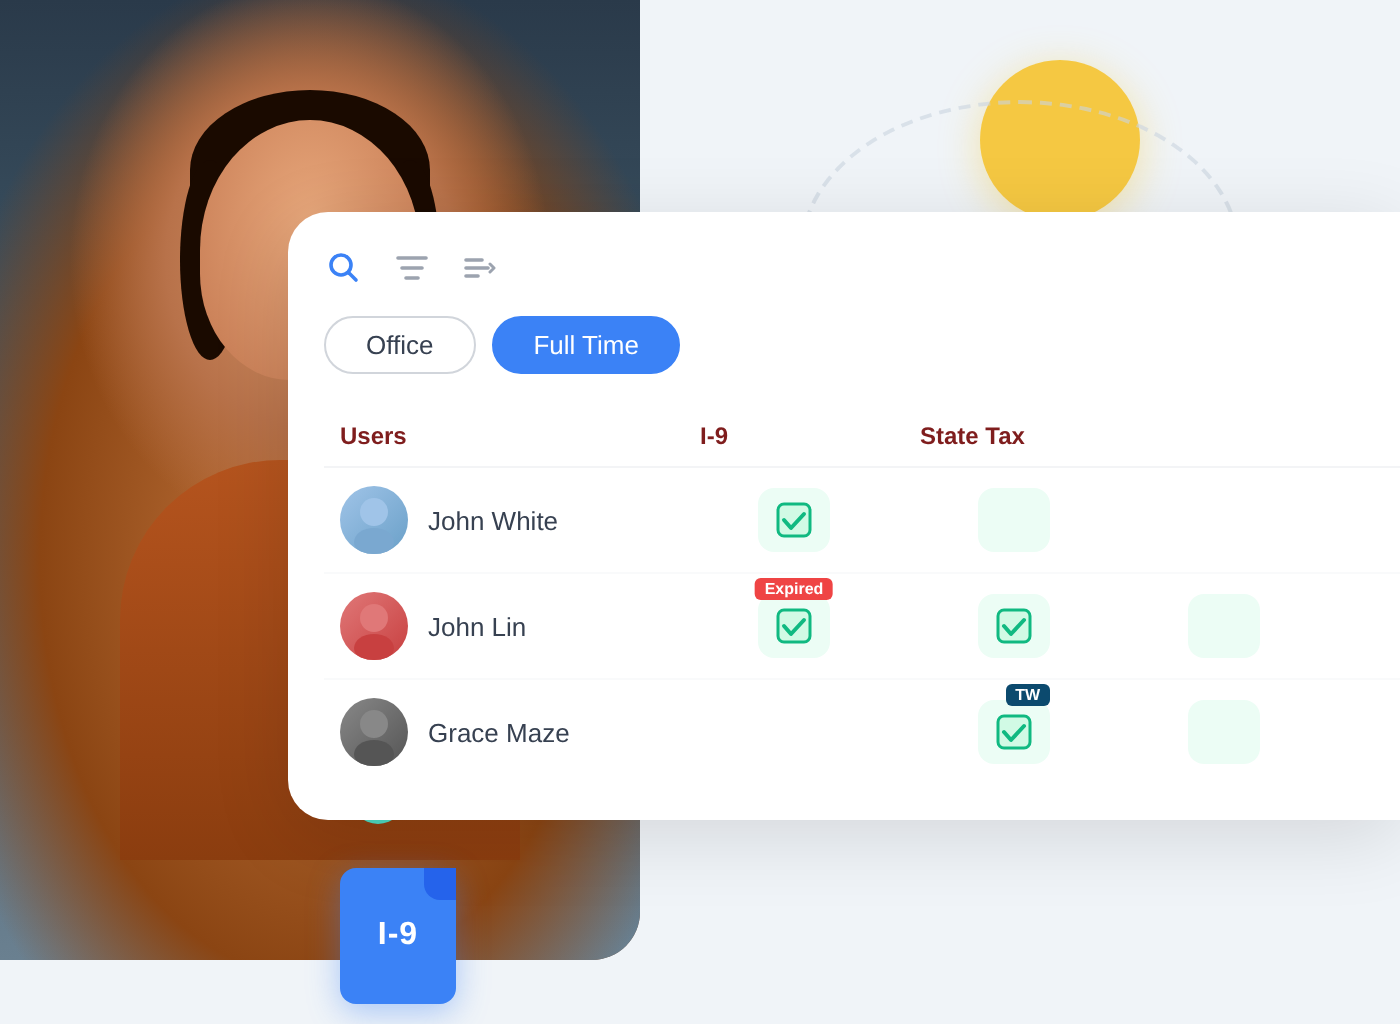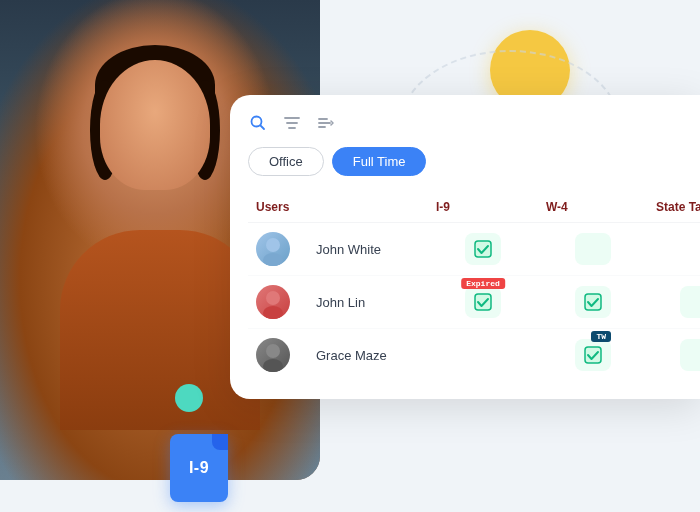--- a/index.html
+++ b/index.html
@@ -112,22 +112,22 @@
       background: #4dd9c0;
       border-radius: 50%;
       left: 175px;
       bottom: 100px;
     }
 
     
     .main-card {
       position: absolute;
       right: 0;
-      top: 95px;
-      width: 470px;
+      top: 106px;
+      width: 556px;
       background: white;
       border-radius: 20px 0 0 20px;
       box-shadow: 0 8px 40px rgba(0,0,0,0.12);
       padding: 18px 0 18px 18px;
       overflow: hidden;
     }
 
     
     .toolbar {
       display: flex;
@@ -191,21 +191,21 @@
       grid-template-columns: 180px 110px 110px 100px;
       padding: 6px 0;
       align-items: center;
       border-bottom: 1px solid #f9fafb;
     }
     .table-row:last-child { border-bottom: none; }
 
     .user-cell {
       display: flex;
       align-items: center;
-      gap: 26px;
+      gap: 10px;
       padding: 0 8px;
     }
     .avatar {
       width: 34px;
       height: 34px;
       border-radius: 50%;
       flex-shrink: 0;
       overflow: hidden;
     }
     
@@ -280,21 +280,20 @@
       height: 32px;
       margin: 0 auto;
     }
 
     
     .badge-expired {
       position: relative;
       display: flex;
       align-items: center;
       justify-content: center;
-      font-family: Liberation Mono, monospace;
     }
     .expired-tag {
       position: absolute;
       top: -8px;
       left: 50%;
       transform: translateX(-50%);
       background: #ef4444;
       color: white;
       font-size: 8px;
       font-weight: 700;
@@ -395,21 +394,20 @@
   <div class="filter-tabs">
     <button class="filter-tab">Office</button>
     <button class="filter-tab active">Full Time</button>
   </div>
 
   <div class="table-wrapper">
 
     <div class="table-header">
       <div class="th">Users</div>
       <div class="th">I-9</div>
-      <div class="th">W-4</div>
       <div class="th">State Tax</div>
     </div>
 
     <div class="table-row">
       <div class="user-cell">
         <div class="avatar av-john">
           <div class="avatar-initials">
 
             <svg width="34" height="34" viewBox="0 0 34 34">
                 <circle cx="17" cy="13" r="7" fill="#a0c4e8"></circle>

